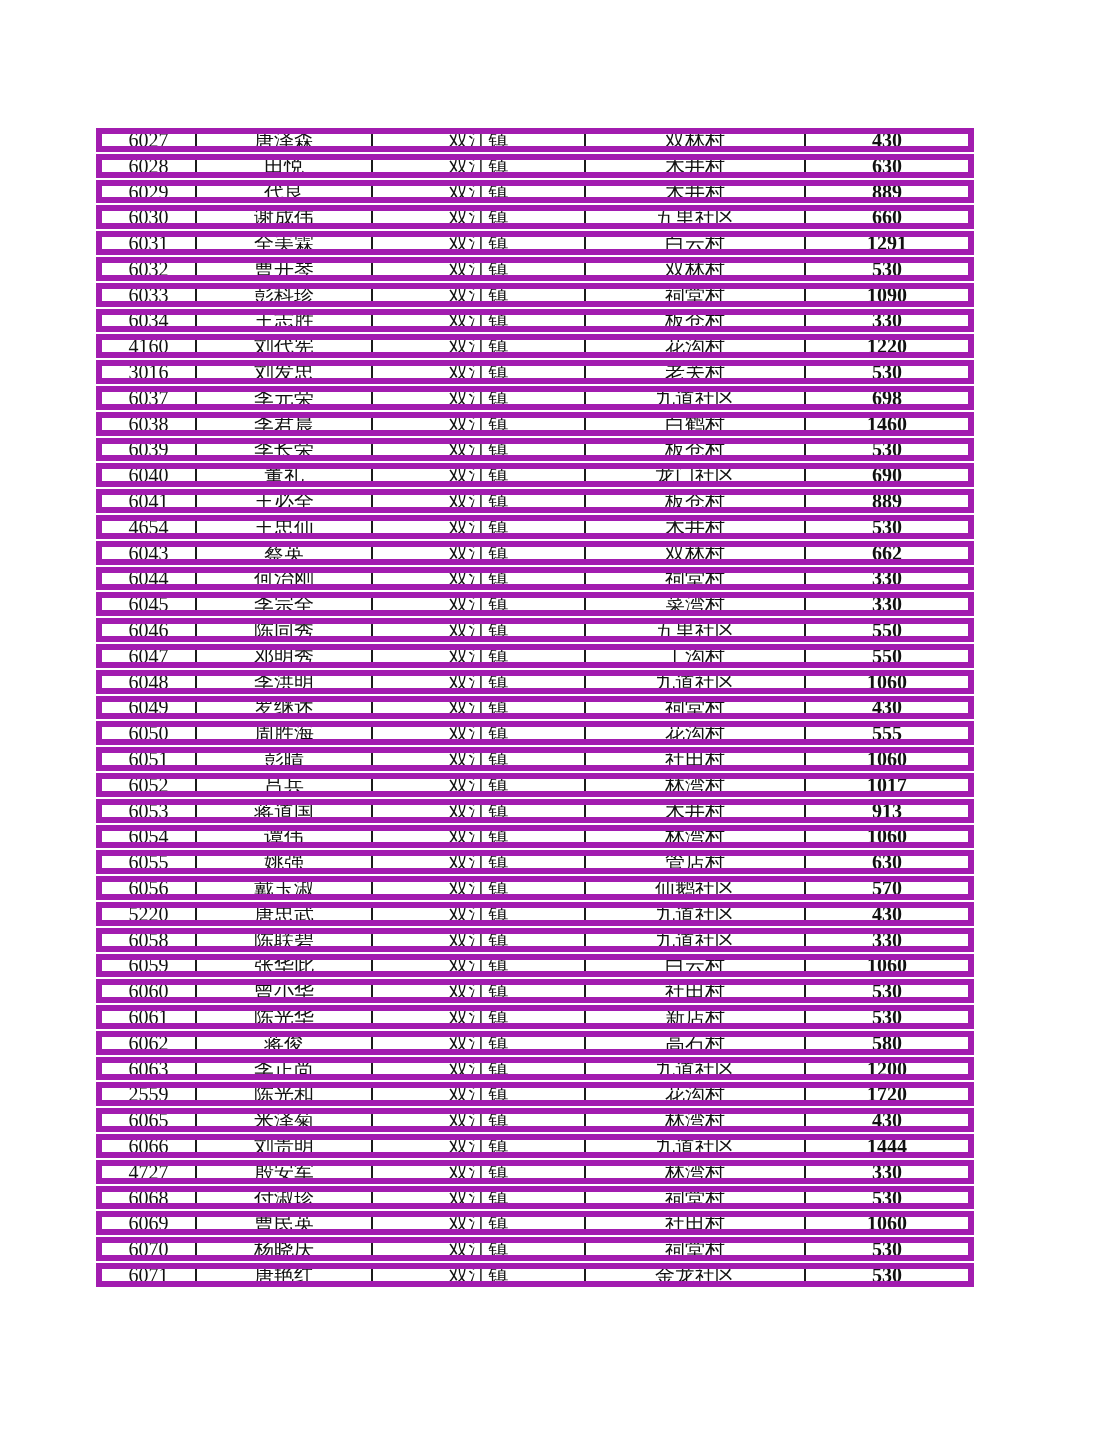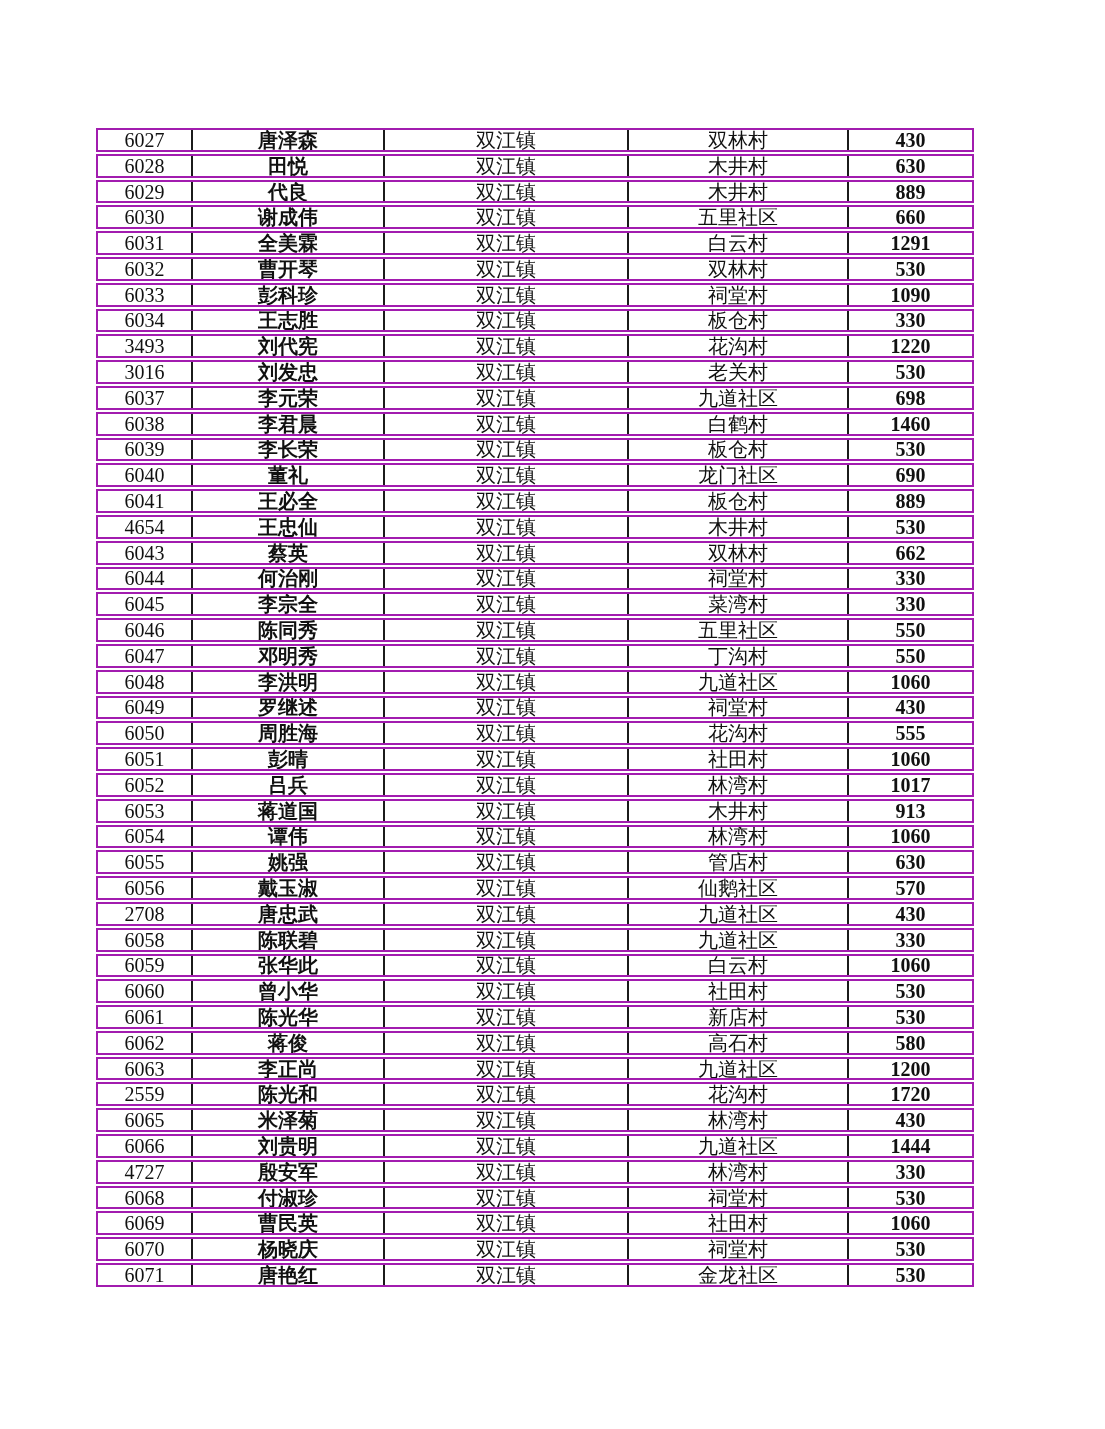--- a/index.html
+++ b/index.html
@@ -25,41 +25,41 @@
     position: absolute;
     left: 96px;
     top: 128px;
     width: 878px;
   }
   .row {
     box-sizing: border-box;
     display: flex;
     width: 878px;
     height: 23.8px;
-    border: 2px solid #a21caf;
+    border: 6px solid #a21caf;
     margin-bottom: 2px;
     background: #ffffff;
     align-items: stretch;
   }
   .cell {
     box-sizing: border-box;
     display: flex;
     align-items: center;
     justify-content: center;
     font-size: 20px;
     line-height: 1;
     white-space: nowrap;
     overflow: hidden;
   }
   .cell + .cell {
     border-left: 2px solid #1b1b1b;
   }
   .cell-id      { width: 93px; }
-  .cell-name    { width: 192px; font-weight: bold; }
-  .cell-town    { width: 244px; }
+  .cell-name    { width: 176px; }
+  .cell-town    { width: 213px; }
   .cell-village { width: 220px; }
   .cell-amount  { flex: 1; font-weight: bold; }
 </style>
 </head>
 <body>
 
 <main class="page">
   <div class="records-table">
       <div class="row">
         <div class="cell cell-id">6027</div>
@@ -111,21 +111,21 @@
         <div class="cell cell-amount">1090</div>
       </div>
       <div class="row">
         <div class="cell cell-id">6034</div>
         <div class="cell cell-name">王志胜</div>
         <div class="cell cell-town">双江镇</div>
         <div class="cell cell-village">板仓村</div>
         <div class="cell cell-amount">330</div>
       </div>
       <div class="row">
-        <div class="cell cell-id">3493</div>
+        <div class="cell cell-id">4160</div>
         <div class="cell cell-name">刘代宪</div>
         <div class="cell cell-town">双江镇</div>
         <div class="cell cell-village">花沟村</div>
         <div class="cell cell-amount">1220</div>
       </div>
       <div class="row">
         <div class="cell cell-id">3016</div>
         <div class="cell cell-name">刘发忠</div>
         <div class="cell cell-town">双江镇</div>
         <div class="cell cell-village">老关村</div>
@@ -265,21 +265,21 @@
         <div class="cell cell-amount">630</div>
       </div>
       <div class="row">
         <div class="cell cell-id">6056</div>
         <div class="cell cell-name">戴玉淑</div>
         <div class="cell cell-town">双江镇</div>
         <div class="cell cell-village">仙鹅社区</div>
         <div class="cell cell-amount">570</div>
       </div>
       <div class="row">
-        <div class="cell cell-id">2708</div>
+        <div class="cell cell-id">5220</div>
         <div class="cell cell-name">唐忠武</div>
         <div class="cell cell-town">双江镇</div>
         <div class="cell cell-village">九道社区</div>
         <div class="cell cell-amount">430</div>
       </div>
       <div class="row">
         <div class="cell cell-id">6058</div>
         <div class="cell cell-name">陈联碧</div>
         <div class="cell cell-town">双江镇</div>
         <div class="cell cell-village">九道社区</div>

